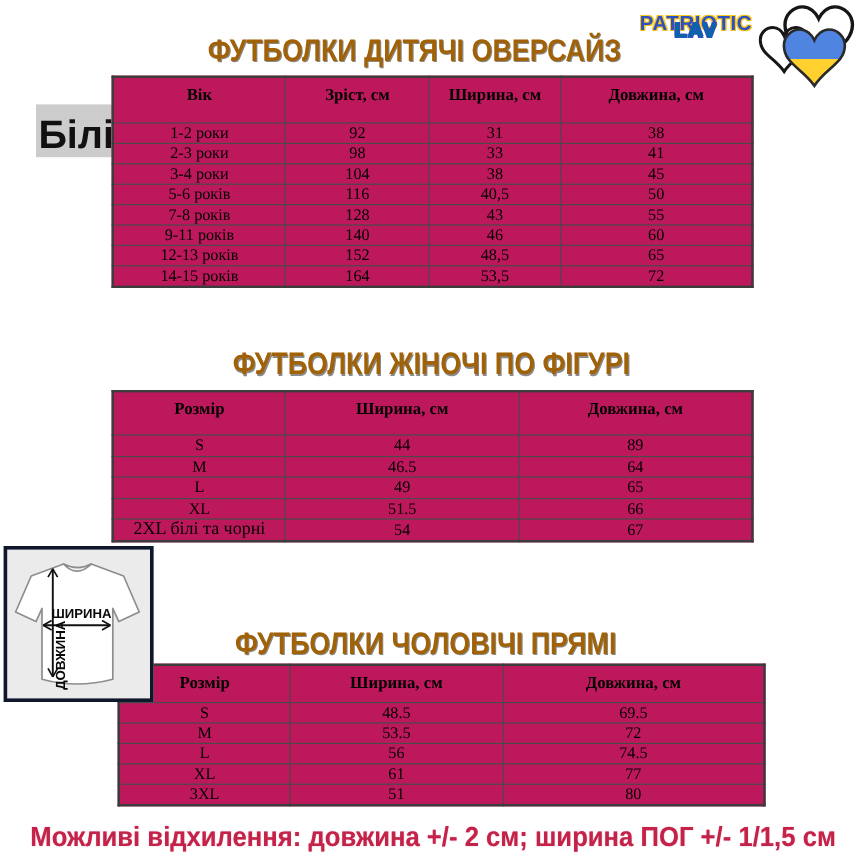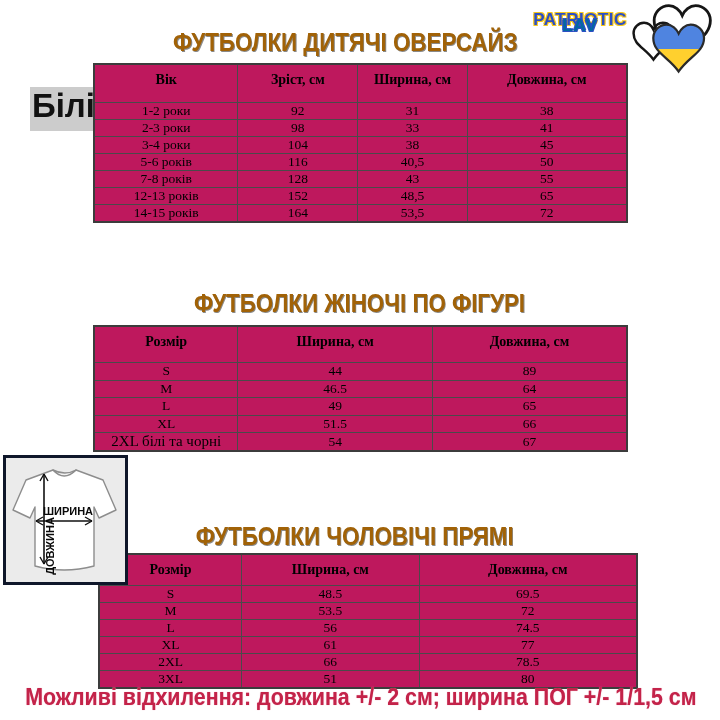--- a/index.html
+++ b/index.html
@@ -21,21 +21,21 @@
   .logo .word1{position:absolute;top:6px;left:0;width:112px;text-align:center;
       font-weight:700;font-size:17px;letter-spacing:.5px;color:#2d4fc4;
       text-shadow:1px 1px 0 #f6c71b,-1px -1px 0 #f6c71b,1px -1px 0 #f6c71b,-1px 1px 0 #f6c71b;}
   .logo .word2{position:absolute;top:12px;left:0;width:112px;text-align:center;
       font-weight:700;font-size:17px;letter-spacing:1px;color:#0369a1;
       text-shadow:1px 1px 0 #2d4fc4,-1px -1px 0 #2d4fc4,1px -1px 0 #2d4fc4,-1px 1px 0 #2d4fc4;}
   .logo svg{position:absolute;top:0;right:0;}
 
   
   .white-tag{position:absolute;left:30px;top:87px;width:67px;height:44px;
-      background:#cccccc;display:flex;align-items:flex-start;justify-content:center;
+      background:#cccccc;display:flex;align-items:flex-end;justify-content:center;
       font-size:33px;font-weight:600;color:#111;}
 
   
   table.size{position:absolute;border-collapse:collapse;table-layout:fixed;
       background:#be185d;font-family:"Liberation Serif",serif;font-size:14px;
       border:2px solid #3c3c3c;}
   table.size th,table.size td{border:1px solid #4a4a4a;text-align:center;
       padding:0;white-space:nowrap;overflow:visible;}
   table.size th{font-weight:700;vertical-align:top;padding-top:7px;font-size:14px;}
   table.size td{vertical-align:middle;}
@@ -134,20 +134,26 @@
           <td>40,5</td>
           <td>50</td>
         </tr>
         <tr>
           <td>7-8 років</td>
           <td>128</td>
           <td>43</td>
           <td>55</td>
         </tr>
         <tr>
+          <td>9-11 років</td>
+          <td>140</td>
+          <td>46</td>
+          <td>60</td>
+        </tr>
+        <tr>
           <td>12-13 років</td>
           <td>152</td>
           <td>48,5</td>
           <td>65</td>
         </tr>
         <tr>
           <td>14-15 років</td>
           <td>164</td>
           <td>53,5</td>
           <td>72</td>
@@ -250,25 +256,20 @@
           <td>L</td>
           <td>56</td>
           <td>74.5</td>
         </tr>
         <tr>
           <td>XL</td>
           <td>61</td>
           <td>77</td>
         </tr>
         <tr>
-          <td>2XL</td>
-          <td>66</td>
-          <td>78.5</td>
-        </tr>
-        <tr>
           <td>3XL</td>
           <td>51</td>
           <td>80</td>
         </tr>
       </tbody>
   </table>
 
   <div class="note">
     <span>Можливі відхилення: довжина +/- 2 см; ширина ПОГ +/- 1/1,5 см</span>
   </div>

